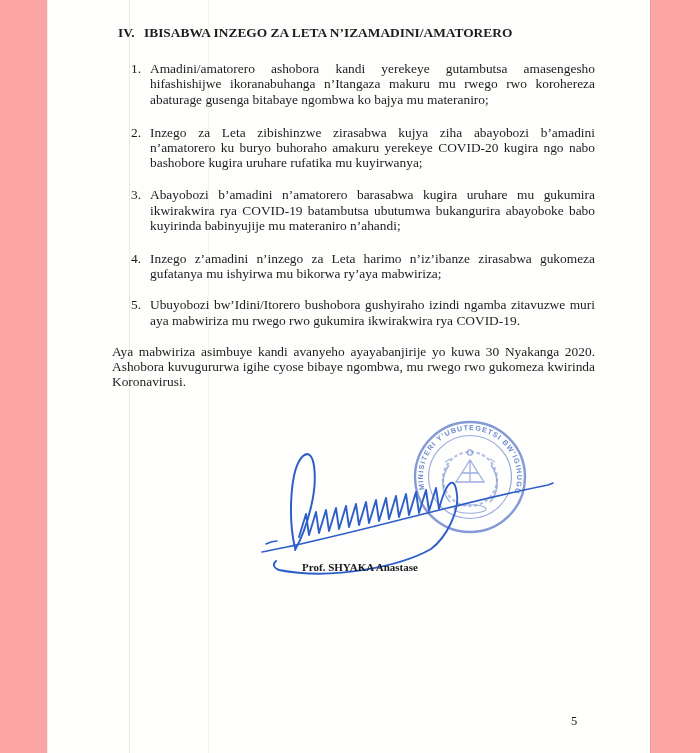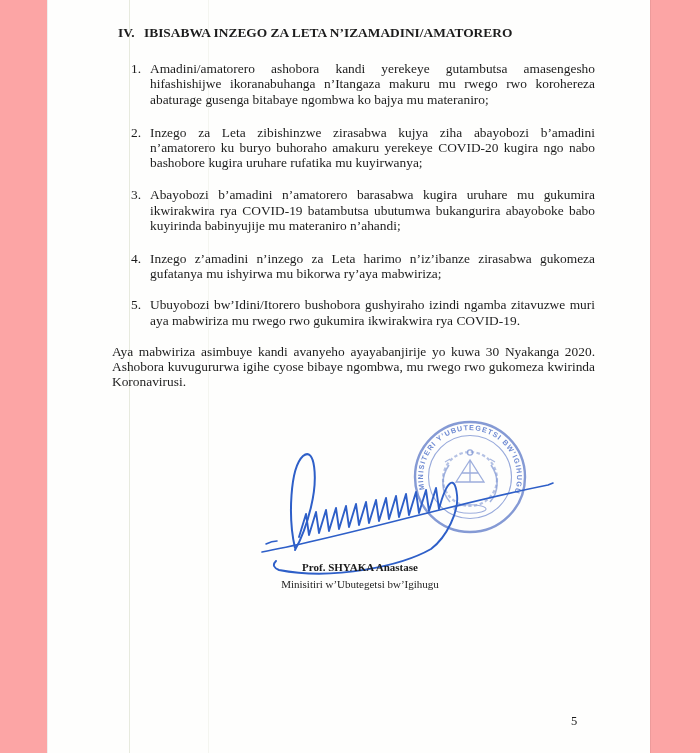--- a/index.html
+++ b/index.html
@@ -129,18 +129,17 @@
                l 7 -23 l 3 21 l 7 -23 l 3 21 l 7 -23 l 3 21 l 7 -23 l 3 21
                l 7 -23 l 3 21 l 7 -23 l 3 21
                c 8 -30 16 -34 18 -14 c 2 16 -10 42 -26 54
                c -28 16 -96 32 -152 21 c -5 -2 -7 -5 -3 -9" stroke-width="1.9"></path>
       <path d="M 32 122 C 110 108 230 72 318 55 l 5 -2" stroke-width="1.6"></path>
     </g>
   </svg>
 
   <div class="signatory">
     <div class="name">Prof. SHYAKA Anastase</div>
-    <div class="title">Minisitiri w’Ubutegetsi bw’Igihugu</div>
   </div>
 
   <div class="pagenum">5</div>
 
 </div>
 
 </body></html>

